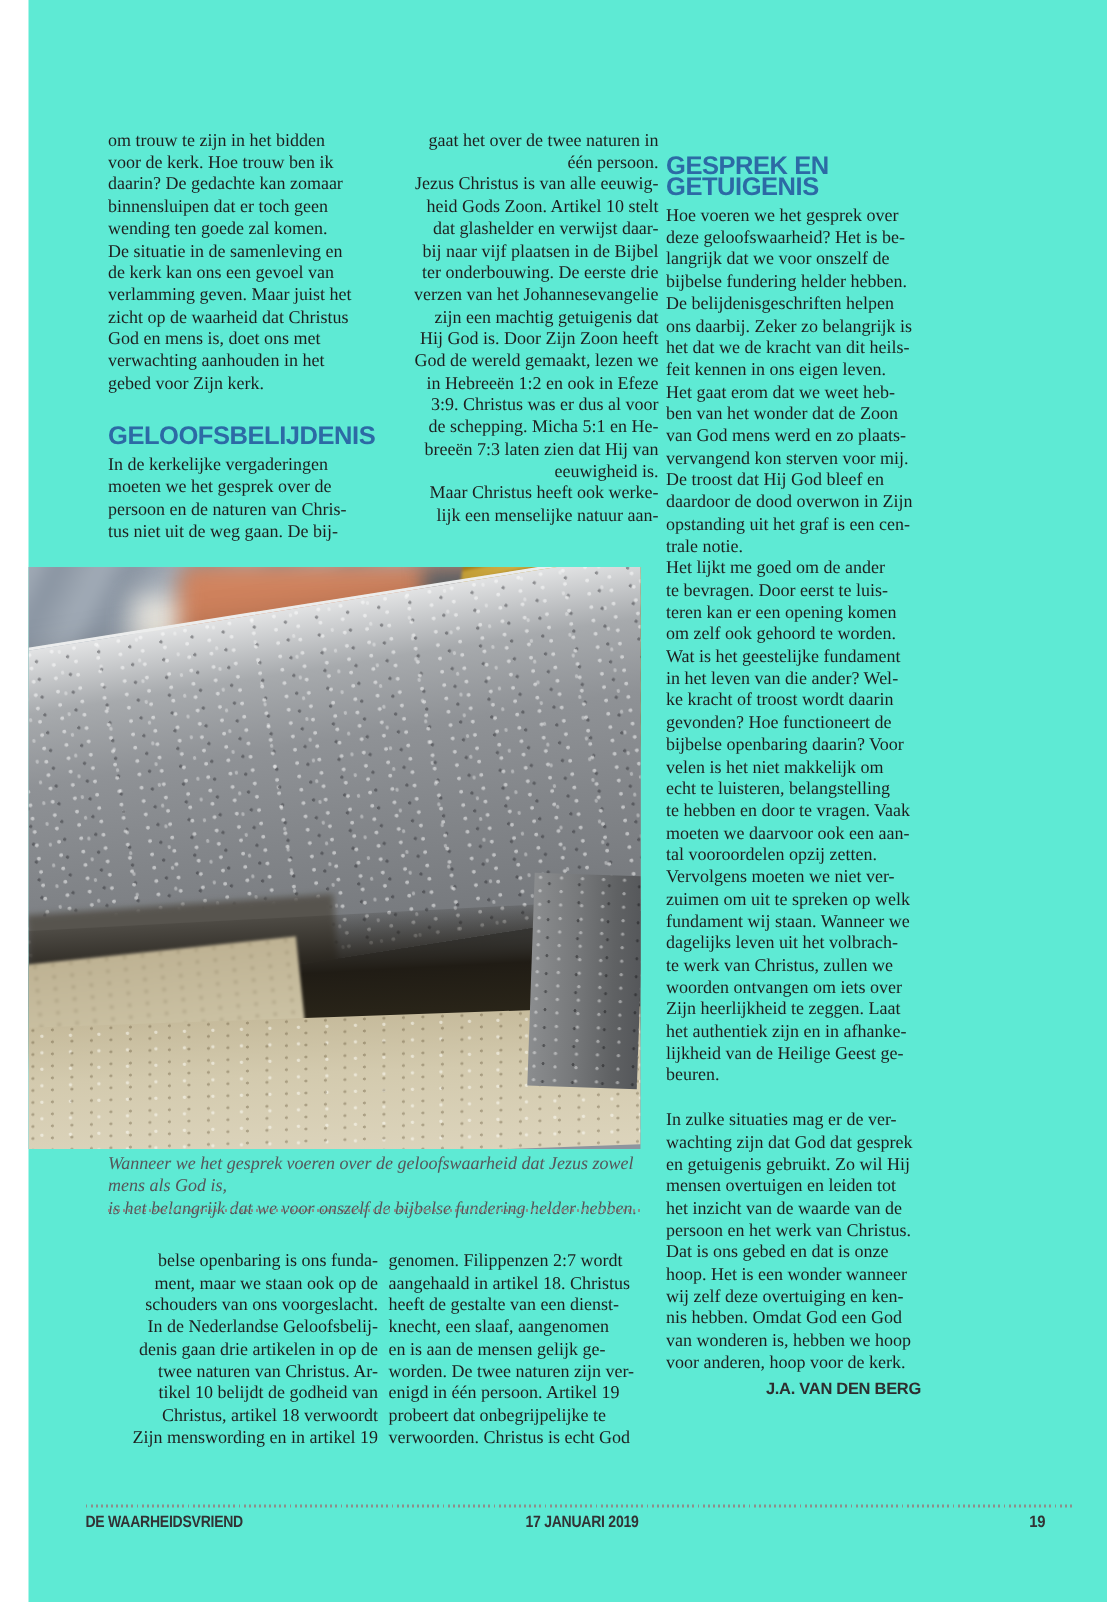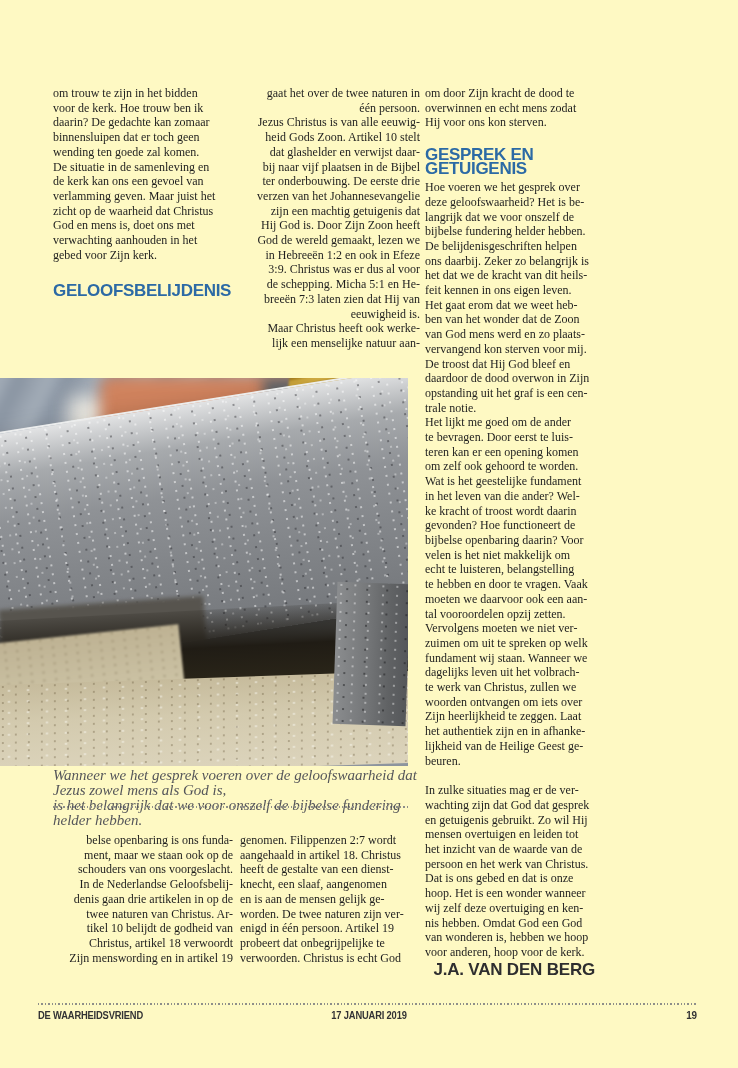--- a/index.html
+++ b/index.html
@@ -1,41 +1,41 @@
 <!DOCTYPE html>
 <html lang="nl" style="--heading-blue: #2c6aa5;"><head>
 <meta charset="utf-8">
 <style>
   html,body{margin:0;padding:0;}
   body{width:738px;height:1068px;background:#ffffff;position:relative;
        font-family:"Liberation Serif",serif;}
-  .page{position:absolute;inset:0;overflow:hidden;background:#fef9c3;}
+  .page{position:absolute;inset:0;overflow:hidden;background:#5eead4;margin-left:19px;}
 
   
   .textcol{position:absolute;width:180px;font-size:12px;line-height:14.7px;
            color:#1e1e1e;}
   .textcol p{margin:0;white-space:pre-line;}
   .colhead{font-family:"Liberation Sans",sans-serif;font-weight:bold;
            font-size:17px;line-height:14px;letter-spacing:-0.3px;
            color:var(--heading-blue,#2c6aa5);margin:22px 0 4px 0;}
   .colhead.tight{margin-top:18px;}
   .para-gap{margin-top:15px !important;}
   .author{font-family:"Liberation Sans",sans-serif;font-weight:bold;
-          font-size:17px;letter-spacing:-0.2px;color:#2e2e2f;
+          font-size:11px;letter-spacing:-0.2px;color:#2e2e2f;
           text-align:right;margin:3px 10px 0 0;}
 
   #col1{left:53px;top:86px;}
   #col2{left:240px;top:86px;text-align:right;}
   #col3{left:425px;top:86px;}
   #col1b{left:53px;top:833px;text-align:right;}
   #col2b{left:240px;top:833px;}
 
   
   .caption{position:absolute;left:53px;top:768px;width:372px;
-           font-style:italic;font-size:15px;line-height:15px;
+           font-style:italic;font-size:12px;line-height:15px;
            color:#55565a;white-space:pre-line;}
 
   
   .dotline{position:absolute;height:2px;
      background-image:repeating-linear-gradient(90deg,#8e8e8a 0 1.3px,transparent 1.3px 3.4px);}
   #cap-dots{left:53px;top:806px;width:355px;}
   #foot-dots{left:38px;top:1003px;width:659px;}
 
   
   .footer-text{position:absolute;top:1009px;font-family:"Liberation Sans",sans-serif;
@@ -105,20 +105,24 @@
 binnensluipen dat er toch geen
 wending ten goede zal komen.
 De situatie in de samenleving en
 de kerk kan ons een gevoel van
 verlamming geven. Maar juist het
 zicht op de waarheid dat Christus
 God en mens is, doet ons met
 verwachting aanhouden in het
 gebed voor Zijn kerk.</p>
     <h3 class="colhead">GELOOFSBELIJDENIS</h3>
+    <p>In de kerkelijke vergaderingen
+moeten we het gesprek over de
+persoon en de naturen van Chris-
+tus niet uit de weg gaan. De bij-</p>
   </section>
 
   <section class="textcol" id="col2">
     <p>gaat het over de twee naturen in
 één persoon.
 Jezus Christus is van alle eeuwig-
 heid Gods Zoon. Artikel 10 stelt
 dat glashelder en verwijst daar-
 bij naar vijf plaatsen in de Bijbel
 ter onderbouwing. De eerste drie
@@ -129,23 +133,20 @@
 in Hebreeën 1:2 en ook in Efeze
 3:9. Christus was er dus al voor
 de schepping. Micha 5:1 en He-
 breeën 7:3 laten zien dat Hij van
 eeuwigheid is.
 Maar Christus heeft ook werke-
 lijk een menselijke natuur aan-</p>
   </section>
 
   <section class="textcol" id="col3">
-    <p>om door Zijn kracht de dood te
-overwinnen en echt mens zodat
-Hij voor ons kon sterven.</p>
     <h3 class="colhead tight">GESPREK EN GETUIGENIS</h3>
     <p>Hoe voeren we het gesprek over
 deze geloofswaarheid? Het is be-
 langrijk dat we voor onszelf de
 bijbelse fundering helder hebben.
 De belijdenisgeschriften helpen
 ons daarbij. Zeker zo belangrijk is
 het dat we de kracht van dit heils-
 feit kennen in ons eigen leven.
 Het gaat erom dat we weet heb-

